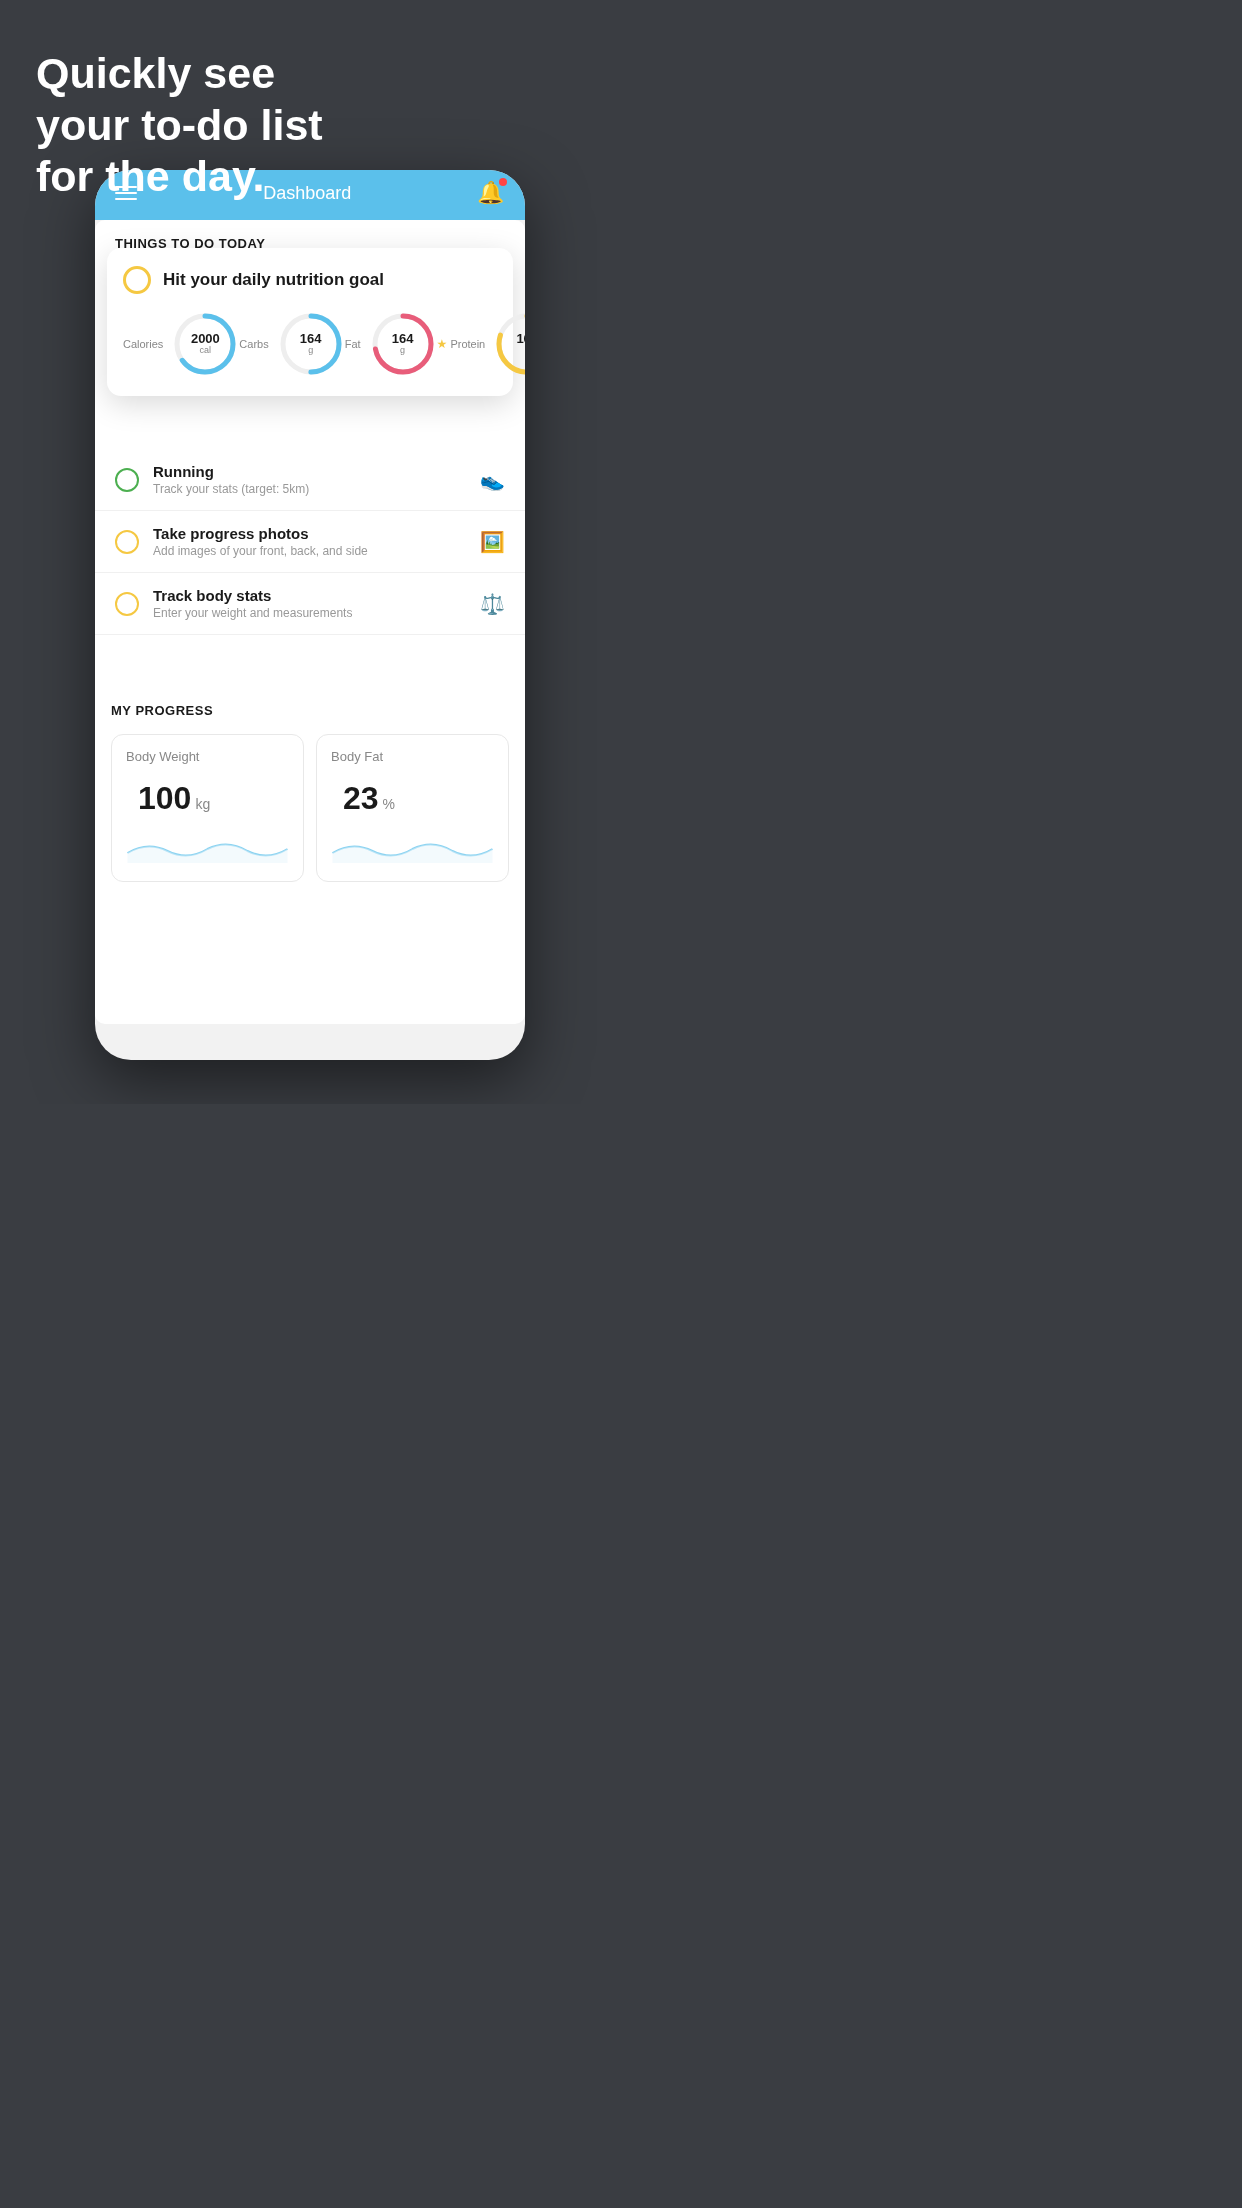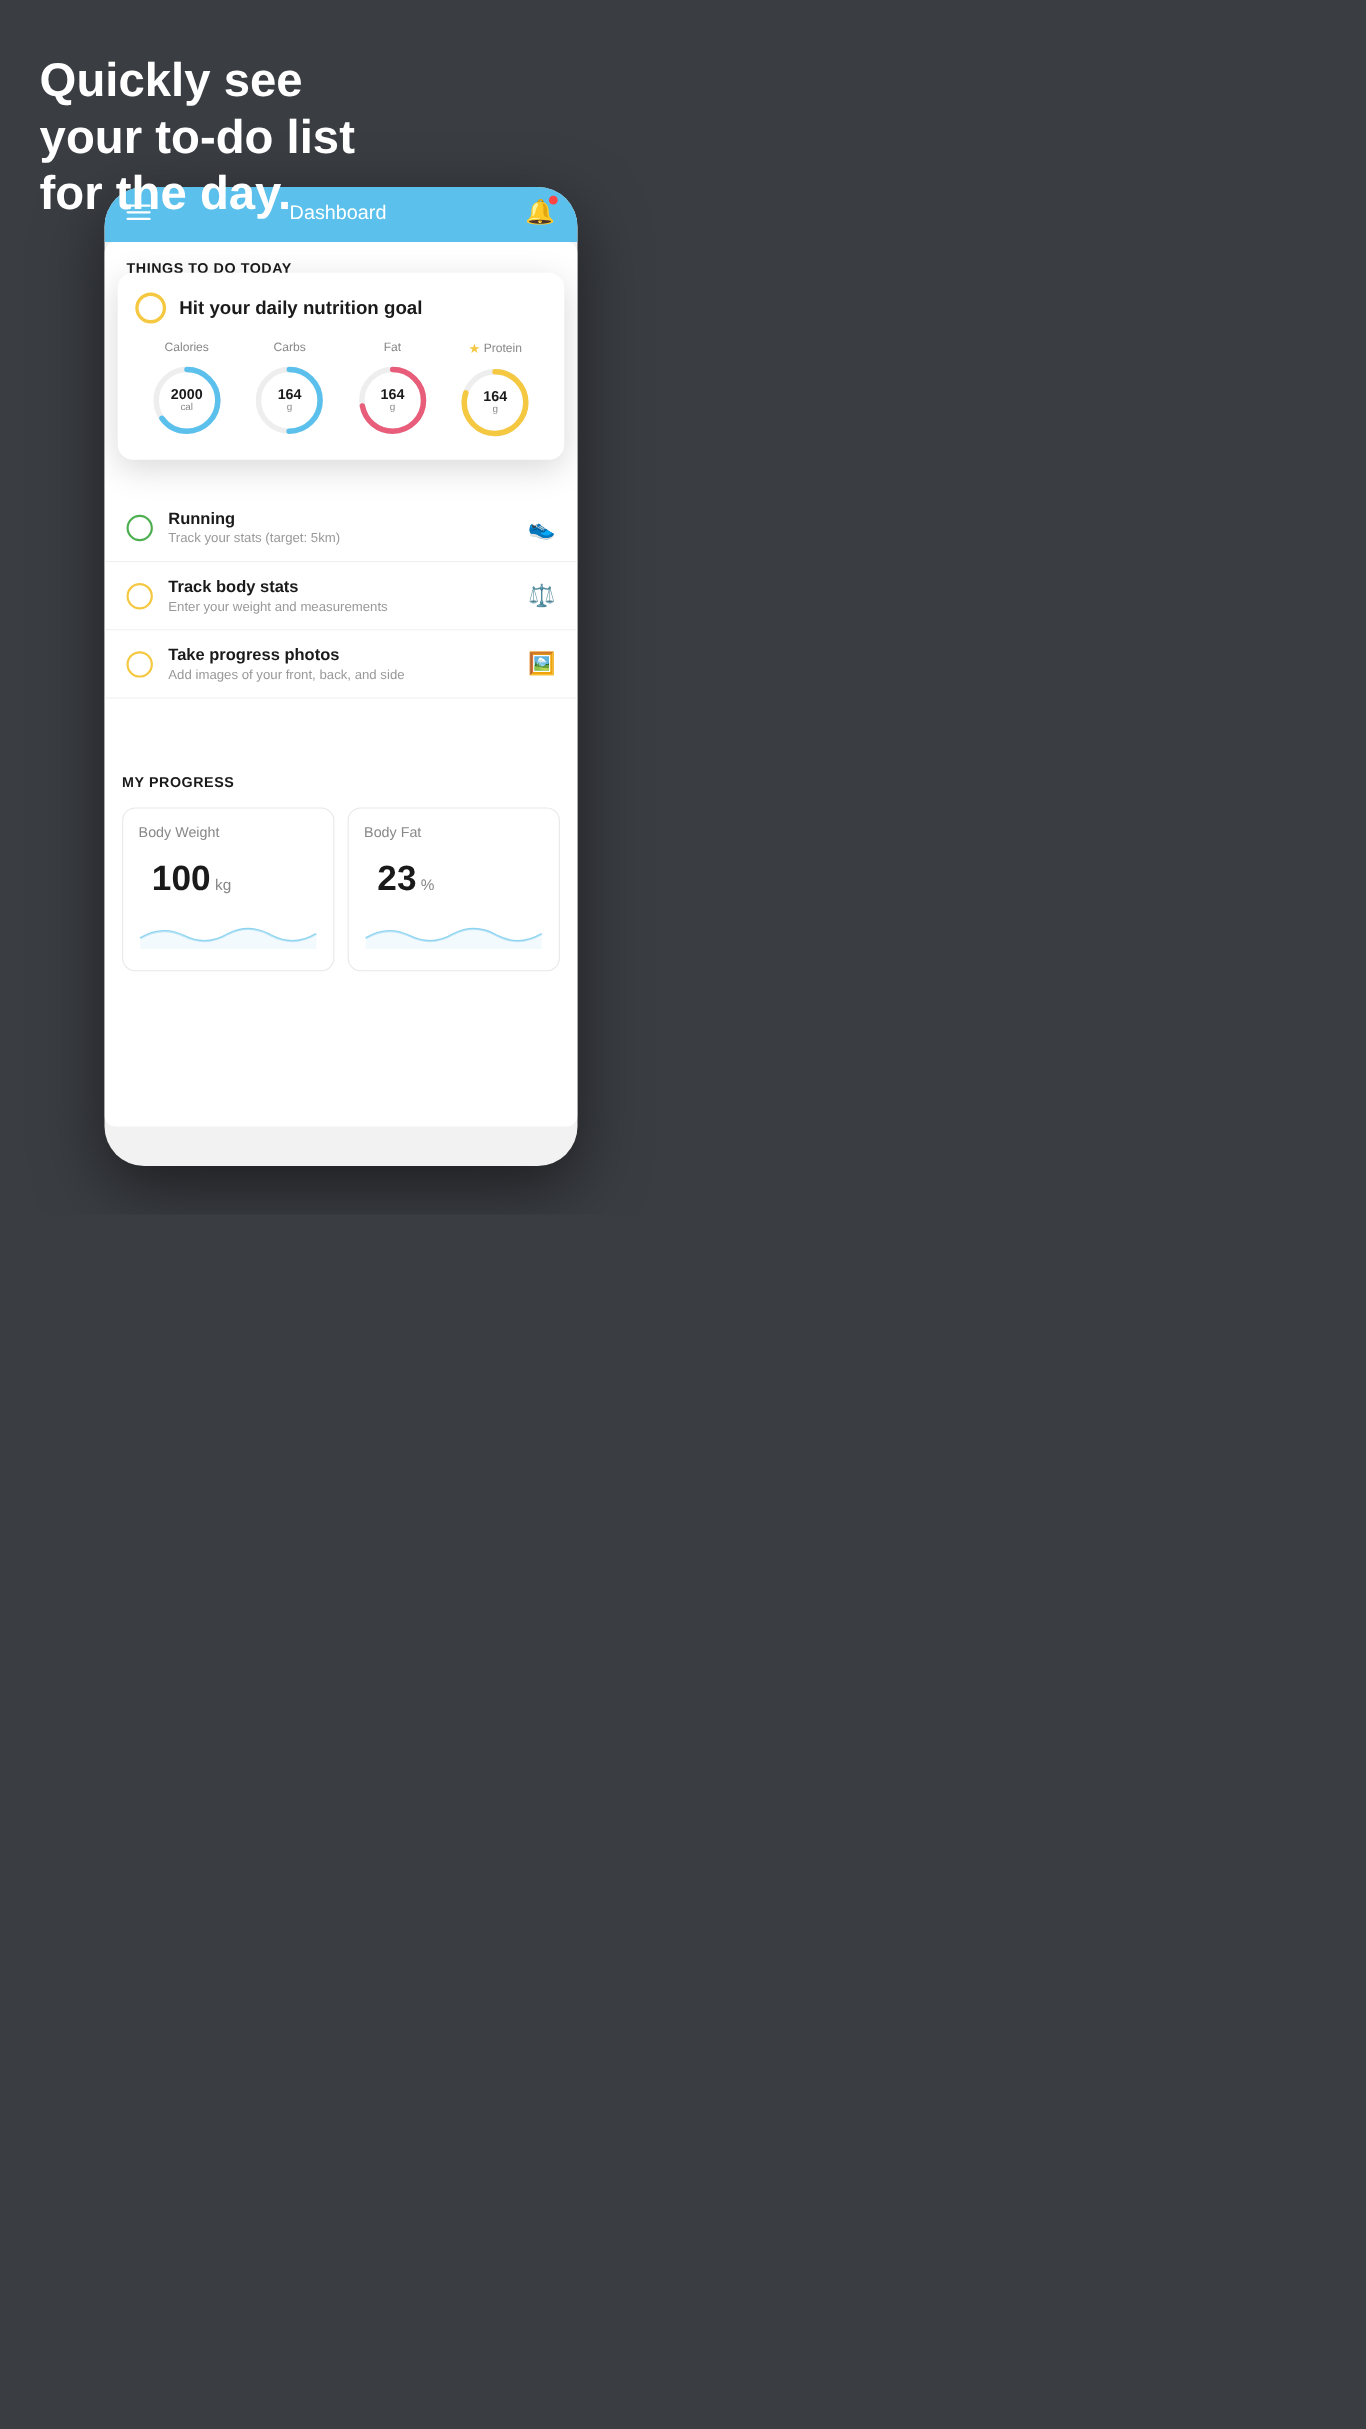--- a/index.html
+++ b/index.html
@@ -194,21 +194,21 @@
       color: #1a1a1a;
     }
 
     .nutrition-circles {
       display: flex;
       justify-content: space-around;
       align-items: flex-start;
     }
     .circle-item {
       display: flex;
-      flex-direction: column;
+      flex-direction: row;
       align-items: center;
       gap: 8px;
     }
     .circle-label {
       font-size: 11px;
       color: #888;
       font-weight: 500;
     }
     .circle-label.starred {
       display: flex;
@@ -424,32 +424,32 @@
     <div class="todo-circle green"></div>
     <div class="todo-text">
       <div class="todo-name">Running</div>
       <div class="todo-desc">Track your stats (target: 5km)</div>
     </div>
     <span class="todo-icon">👟</span>
   </div>
         <div class="todo-item">
     <div class="todo-circle yellow"></div>
     <div class="todo-text">
-      <div class="todo-name">Track body stats</div>
-      <div class="todo-desc">Enter your weight and measurements</div>
-    </div>
-    <span class="todo-icon">⚖️</span>
+      <div class="todo-name">Take progress photos</div>
+      <div class="todo-desc">Add images of your front, back, and side</div>
+    </div>
+    <span class="todo-icon">🖼️</span>
   </div>
         <div class="todo-item">
     <div class="todo-circle yellow"></div>
     <div class="todo-text">
-      <div class="todo-name">Take progress photos</div>
-      <div class="todo-desc">Add images of your front, back, and side</div>
-    </div>
-    <span class="todo-icon">🖼️</span>
+      <div class="todo-name">Track body stats</div>
+      <div class="todo-desc">Enter your weight and measurements</div>
+    </div>
+    <span class="todo-icon">⚖️</span>
   </div>
       </div>
 
     <div class="progress-section">
       <div class="section-title" style="padding:0 0 4px 0;margin-top:48px;">MY PROGRESS</div>
       <div class="progress-cards" id="progress-cards-container">
       <div class="progress-card">
     <div class="progress-card-title">Body Weight</div>
     <div class="progress-value">
       <span class="progress-number">100</span>

